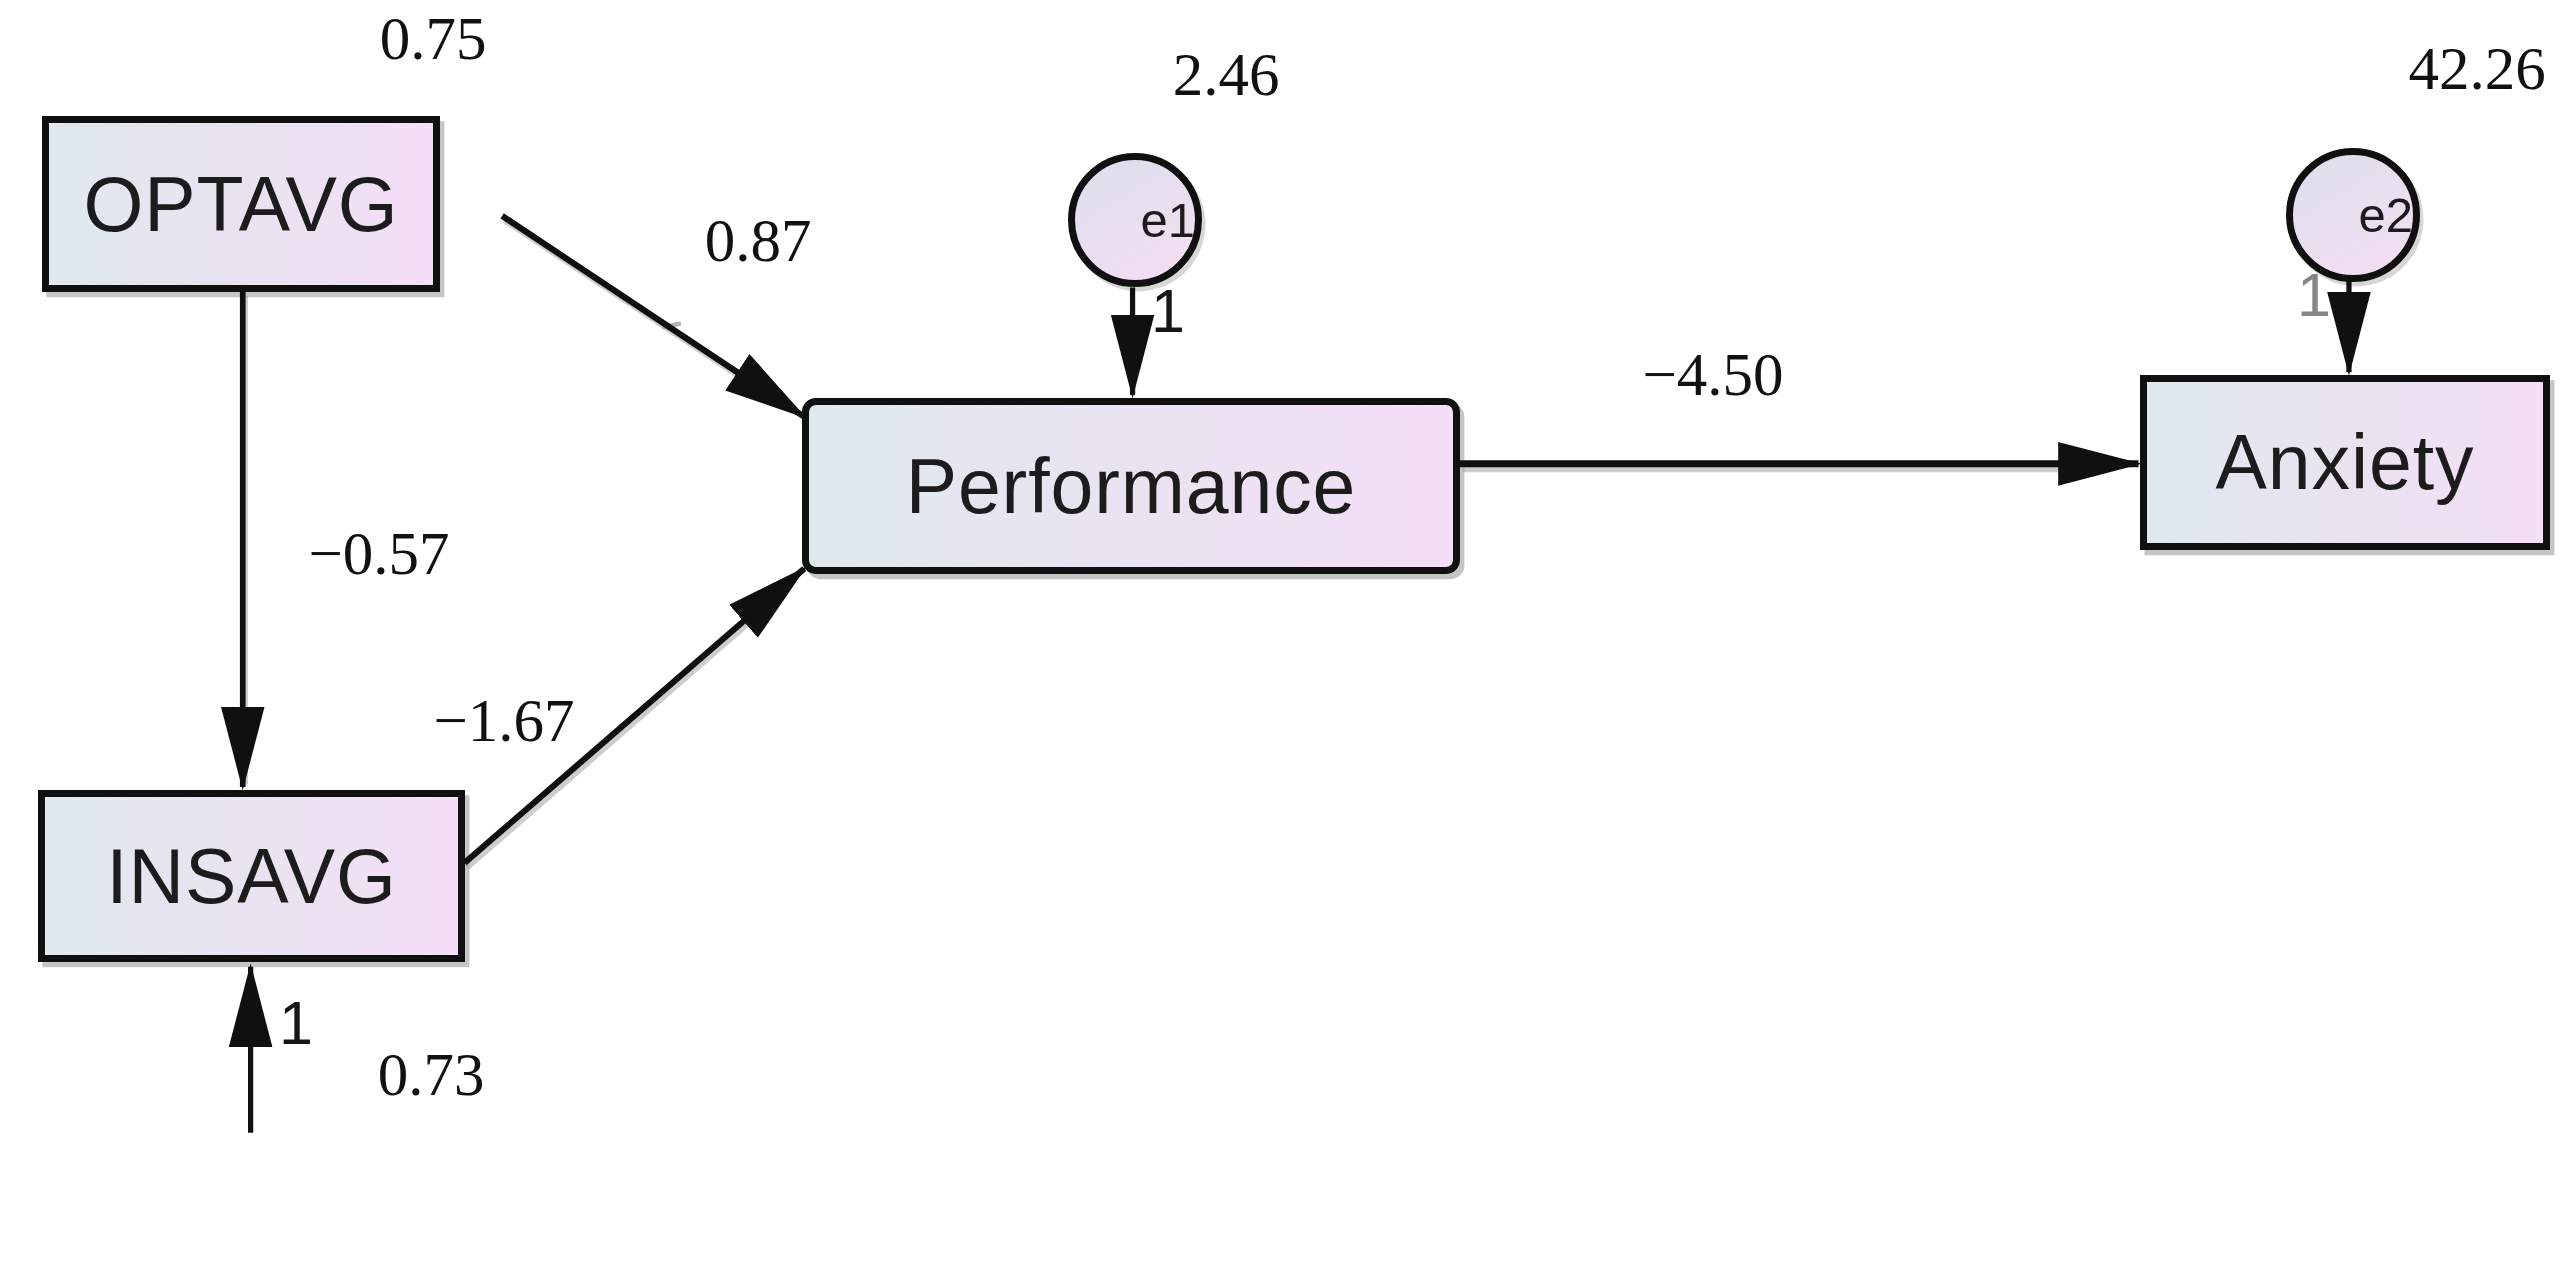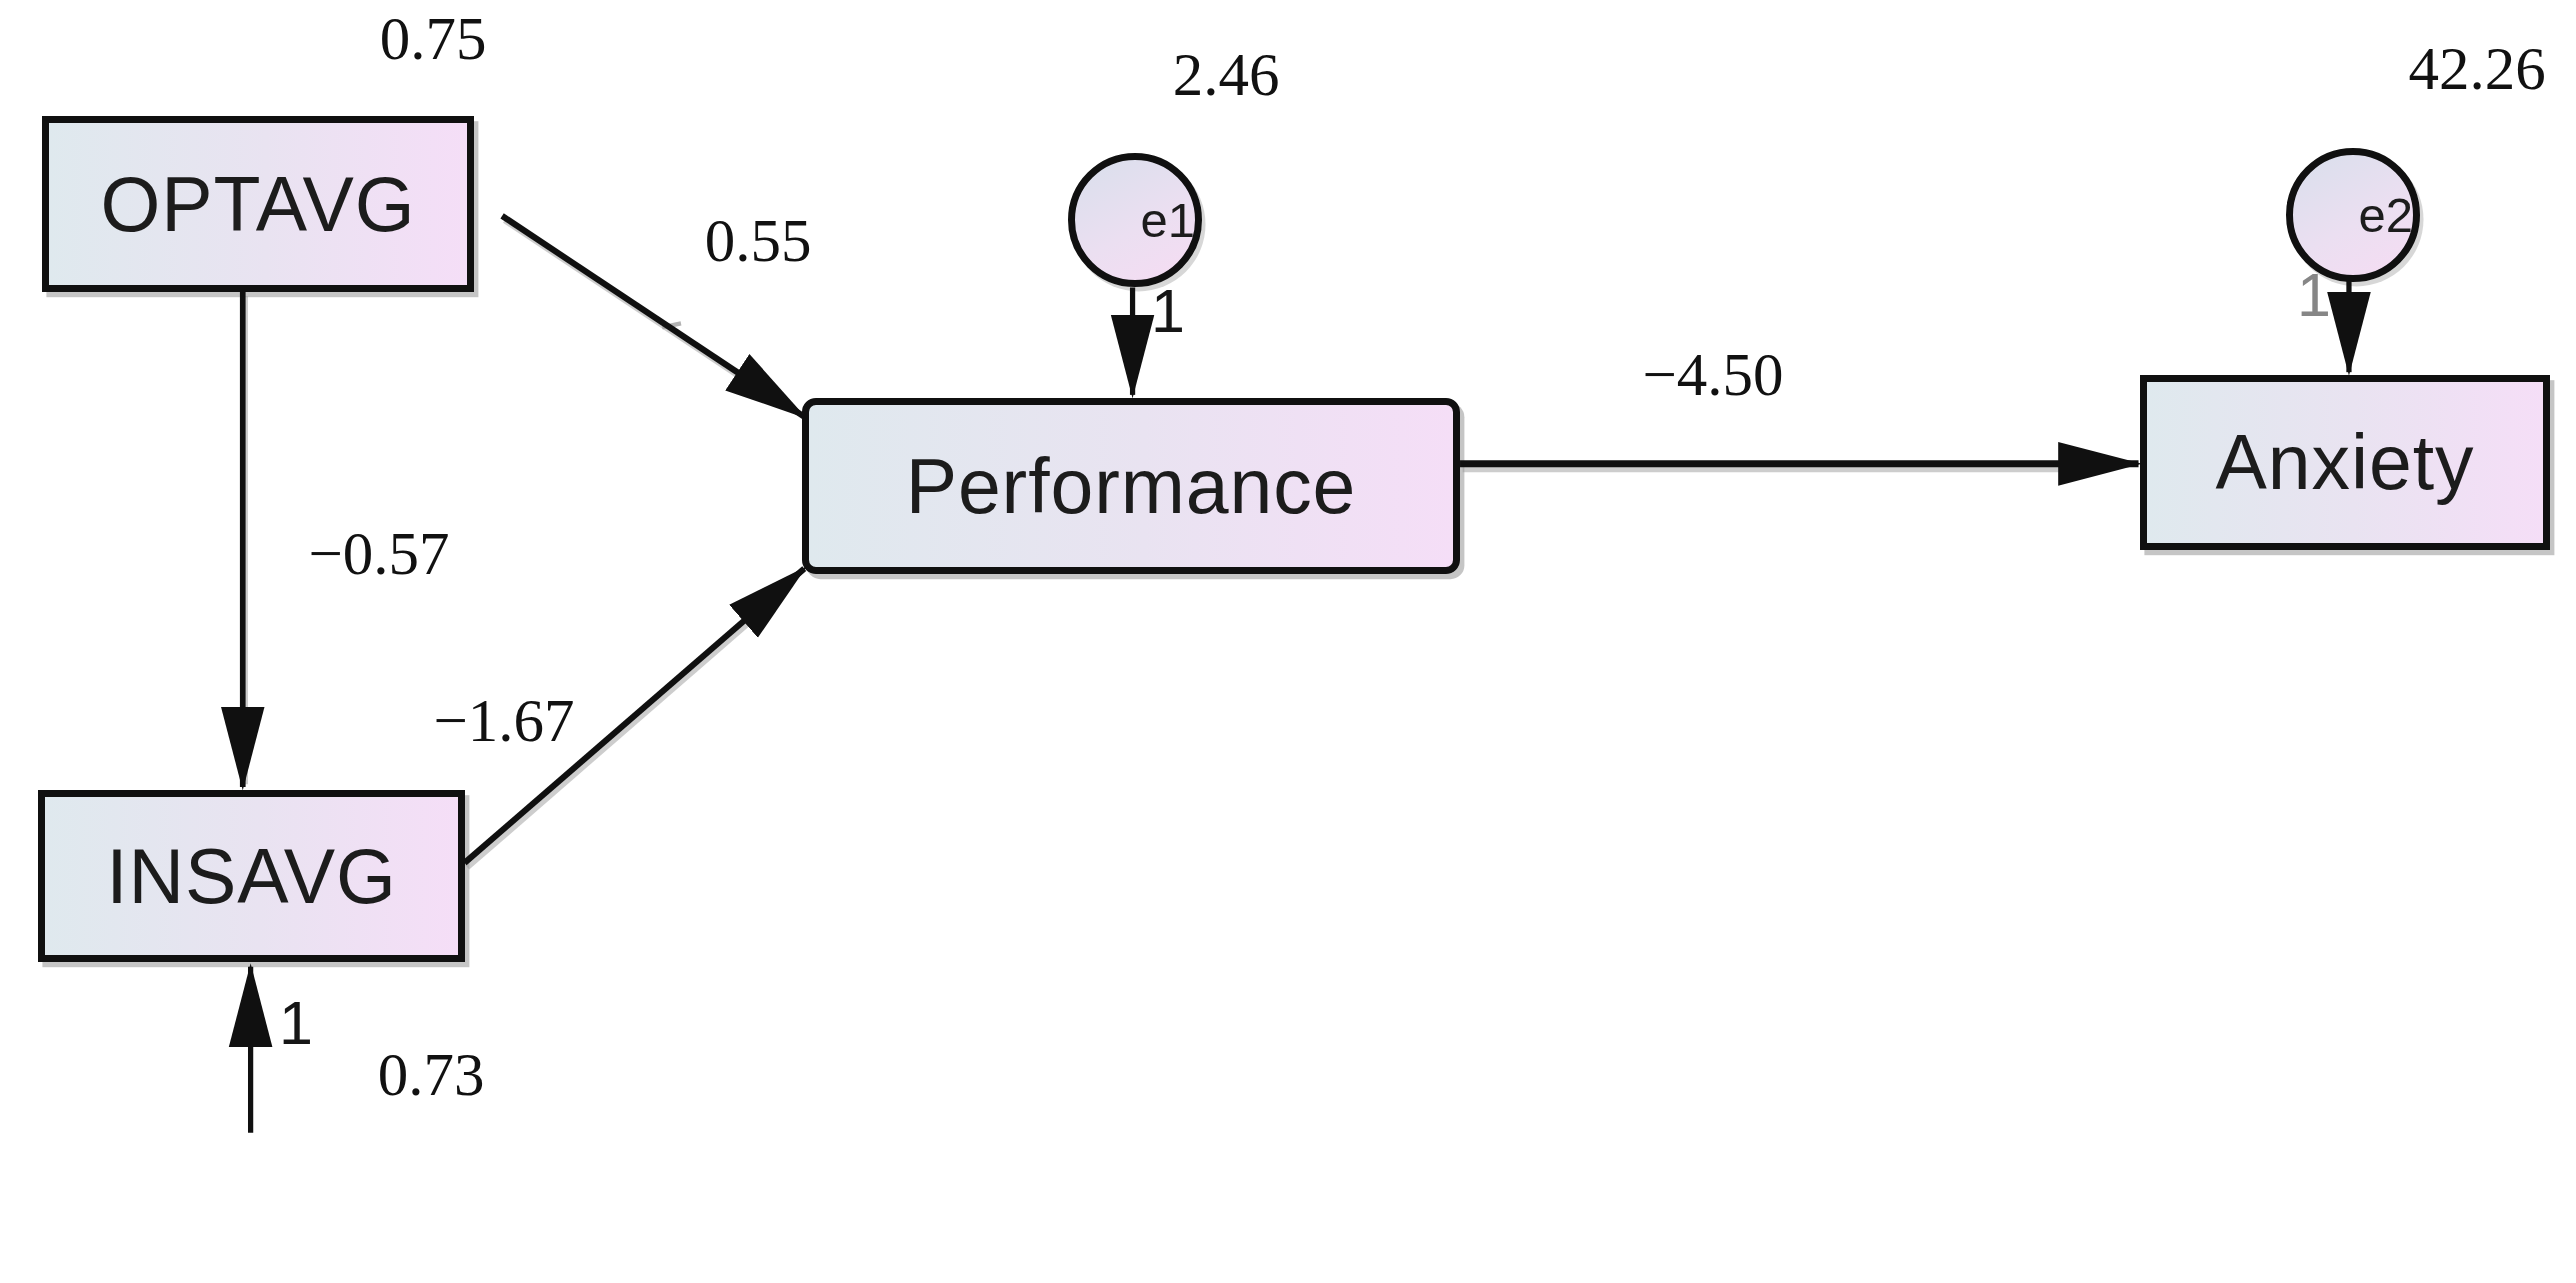--- a/index.html
+++ b/index.html
@@ -102,21 +102,21 @@
       <line x1="575" y1="247" x2="921" y2="477" stroke-width="7" marker-end="url(#ah)"></line>
       <line x1="278" y1="334" x2="278" y2="901" stroke-width="6.5" marker-end="url(#ah)"></line>
       <line x1="532" y1="988" x2="921" y2="651" stroke-width="7" marker-end="url(#ah)"></line>
       <line x1="1672" y1="531" x2="2449" y2="531" stroke-width="8" marker-end="url(#ah)"></line>
       <line x1="1297" y1="329" x2="1297" y2="452" stroke-width="6" marker-end="url(#ah)"></line>
       <line x1="2690" y1="321" x2="2690" y2="426" stroke-width="6" marker-end="url(#ah)"></line>
       <line x1="287" y1="1297" x2="287" y2="1107" stroke-width="6" marker-end="url(#ah)"></line>
     </g>
   </svg>
 
-  <div class="node" style="left:42px; top:116px; width:432px; height:176px;">
+  <div class="node" style="left:42px; top:116px; width:398px; height:176px;">
     <span>OPTAVG</span>
   </div>
 
   <div class="node" style="left:38px; top:790px; width:427px; height:172px;">
     <span>INSAVG</span>
   </div>
 
   <div class="node" style="left:802px; top:398px; width:658px; height:176px;border-radius:14px;">
     <span>Performance</span>
   </div>
@@ -135,21 +135,21 @@
 
 
   <div class="num" style="left:433px; top:39px;">0.75</div>
 
   <div class="num" style="left:1226px; top:75px;">2.46</div>
 
   <div class="num" style="left:2477px; top:69px;">42.26</div>
 
   <div class="num" style="left:431px; top:1075px;">0.73</div>
 
-  <div class="num" style="left:758px; top:241px;">0.55</div>
+  <div class="num" style="left:758px; top:241px;">0.87</div>
 
   <div class="num" style="left:379px; top:554px;">−0.57</div>
 
   <div class="num" style="left:504px; top:721px;">−1.67</div>
 
   <div class="num" style="left:1713px; top:375px;text-align:right;">−4.50</div>
 
   <div class="one" style="left:1168px; top:311px;">1</div>
 
   <div class="one hidden-behind" style="left:2314px; top:295px;">1</div>

